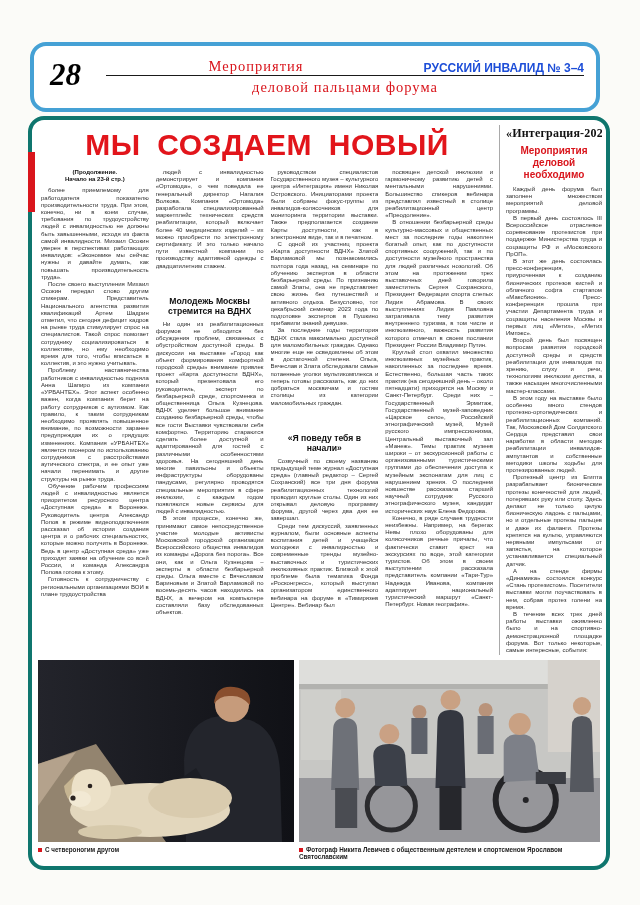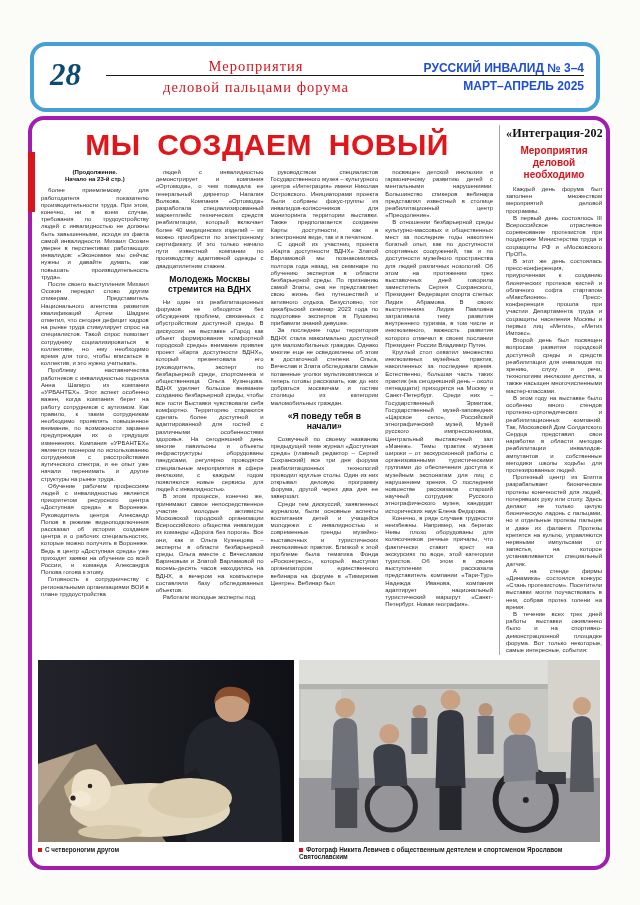--- a/index.html
+++ b/index.html
@@ -10,53 +10,53 @@
   }
   p{margin:0;}
   
   .header-box{
     position:absolute;left:30px;top:42px;width:562px;height:62px;
     border:4px solid #45a1d5;border-radius:16px;background:#fff;
   }
   .page-num{
     position:absolute;left:16px;top:11px;
     font-family:"Liberation Serif",serif;font-style:italic;font-weight:bold;
-    font-size:31px;color:#0c4a6e;
+    font-size:31px;color:#000000;
   }
   .header-grid{position:absolute;left:72px;right:12px;top:4px;}
   .hrow{display:flex;align-items:flex-end;height:25px;}
   .hrow.second{align-items:flex-start;padding-top:3px;}
   .sec{flex:1;text-align:center;font-family:"Liberation Serif",serif;
        color:#d9151c;font-size:14.5px;letter-spacing:1px;}
   .mast{width:178px;text-align:right;font-weight:bold;font-size:12px;color:#1d4ed8;}
   .hline{border-top:1.5px solid #1a1a1a;height:0;}
   
   .main-box{
     position:absolute;left:28px;top:116px;width:574px;height:746px;
-    border:4px solid #a21caf;border-radius:16px;background:#fff;
+    border:4px solid #0f766e;border-radius:16px;background:#fff;
   }
   .red-accent{
     position:absolute;left:-4px;top:32px;width:7px;height:60px;background:#d9151c;
   }
   
   .article{position:absolute;left:9px;top:5px;width:452px;}
   .headline{
     margin:3px 0 7px;text-align:center;color:#e2151b;
     font-size:30px;line-height:34px;font-weight:bold;
     letter-spacing:.5px;word-spacing:8px;
   }
   .columns{display:flex;gap:7px;height:448px;overflow:hidden;}
   .col{flex:1;font-size:6px;line-height:7.2px;text-align:justify;overflow:hidden;}
   .blk{margin:0;}
   .blk.para{text-indent:7px;}
   .blk.note{font-weight:bold;text-align:center;color:#111;}
   .blk.note + .blk.para{margin-top:4px;}
   .blk.subhead{
     font-weight:bold;font-size:8.6px;line-height:10px;text-align:center;
-    margin:4px 2px 5px;color:#0f0f0f;
+    margin:26px 2px 5px;color:#0f0f0f;
   }
   .blk.bullet{text-indent:0;}
   
   .sidebar{
     position:absolute;left:467px;top:5px;width:96px;height:530px;
     padding-left:6px;border-left:1px solid #a9a9a9;overflow:hidden;
   }
   .sidebar h2{
     margin:1px 0 4px;font-family:"Liberation Serif",serif;font-weight:bold;
     font-size:12px;text-align:center;color:#111;letter-spacing:.2px;
@@ -89,21 +89,20 @@
   <div class="header-box">
     <div class="page-num">28</div>
     <div class="header-grid">
       <div class="hrow">
         <span class="sec">Мероприятия</span>
         <span class="mast">РУССКИЙ ИНВАЛИД № 3–4</span>
       </div>
       <div class="hline"></div>
       <div class="hrow second">
         <span class="sec">деловой  пальцами  форума</span>
-        <span class="mast">МАРТ–АПРЕЛЬ 2025</span>
       </div>
     </div>
   </div>
 
   <div class="main-box">
     <div class="red-accent"></div>
 
     <div class="article">
       <h1 class="headline">
         <span>МЫ СОЗДАЕМ НОВЫЙ</span><br>

